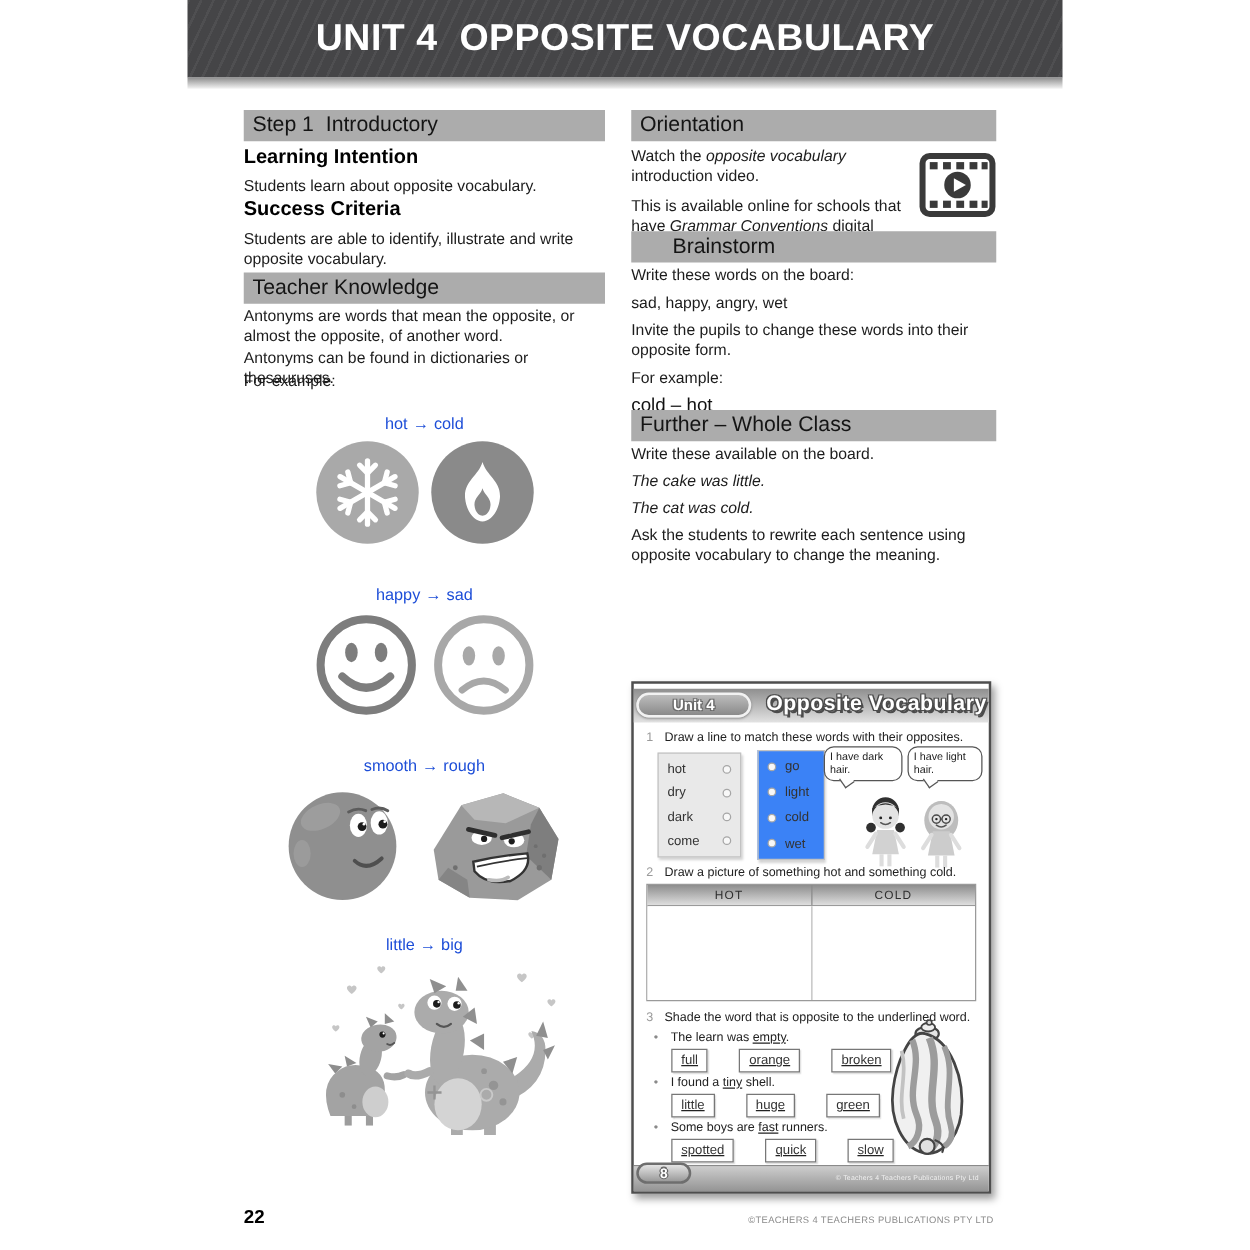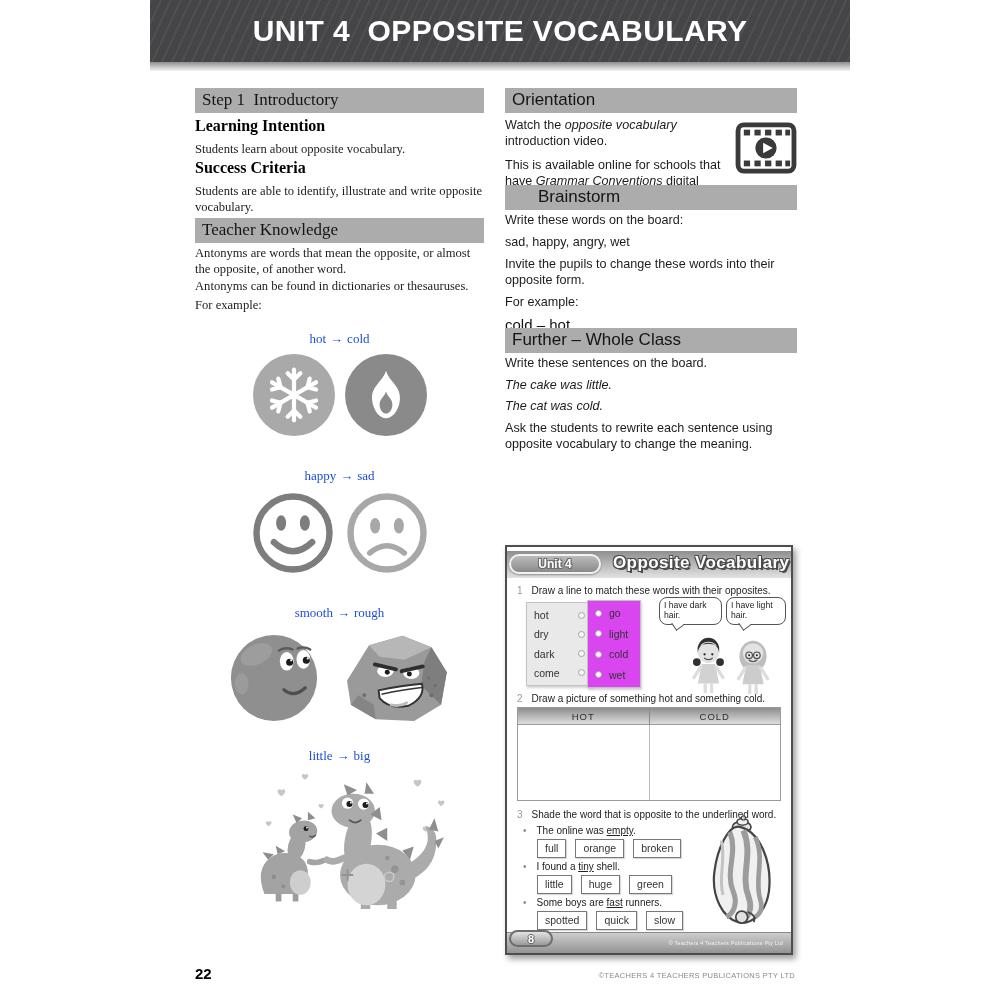--- a/index.html
+++ b/index.html
@@ -11,21 +11,21 @@
   
   .banner { position:absolute; left:0; top:0; width:700px; height:62px;
     background:#454547;
     background-image:repeating-linear-gradient(115deg, rgba(255,255,255,.055) 0 2px, rgba(255,255,255,0) 2px 9px);
     display:flex; align-items:center; justify-content:center; }
   .banner-title { color:#fff; font-size:30px; font-weight:800; letter-spacing:.4px; white-space:pre; }
   .banner-shadow { position:absolute; left:0; top:62px; width:700px; height:9px;
     background:linear-gradient(180deg,#8e8e8e,#f4f4f4); }
 
   
-  .col-l { position:absolute; left:45px; top:0; width:289px; height:1000px;font-family:Liberation Serif, serif; }
+  .col-l { position:absolute; left:45px; top:0; width:289px; height:1000px; }
   .col-r { position:absolute; left:355px; top:0; width:292px; height:768px; }
   .abs { position:absolute; left:0; right:0; }
 
   .bar { background:#acacac; color:#141414; font-size:17px; padding:2px 7px 3px; white-space:pre; }
   h3.bhead { font-size:16px; font-weight:bold; color:#000; }
   p.body { font-size:12.6px; line-height:1.28; color:#1c1c1c; margin-bottom:8px; }
   .it { font-style:italic; }
 
   
   .fig { text-align:center; }
@@ -52,41 +52,41 @@
         border-radius:12px; background:linear-gradient(180deg,#bcbcbc,#8a8a8a); color:#fff; font-weight:bold;
         font-size:12px; text-align:center; line-height:17px; box-shadow:0 1px 2px rgba(0,0,0,.35);
         text-shadow:-1px -1px 0 #6b6b6b,1px -1px 0 #6b6b6b,-1px 1px 0 #6b6b6b,1px 1px 0 #6b6b6b; }
   .ws-title { position:absolute; left:106px; top:2px; font-size:17px; font-weight:bold; color:#fff; letter-spacing:.4px;
         text-shadow:-1px -1px 0 #4c4c4c,1px -1px 0 #4c4c4c,-1px 1px 0 #4c4c4c,1px 1px 0 #4c4c4c,2px 2px 0 #4c4c4c; }
   .ws-q { position:absolute; left:10px; display:flex; gap:9px; font-size:10px; color:#222; }
   .ws-num { color:#9a9a9a; }
   .mbox { position:absolute; background:#e9e9e9; border:1px solid #c2c2c2; box-shadow:1px 2px 2px rgba(0,0,0,.18);
         display:flex; flex-direction:column; justify-content:space-between; padding:6px 7px; }
   .mbox-l { left:19px; top:55px; width:67px; height:84px; }
-  .mbox-r { left:80px; top:53px; width:54px; height:88px; background:#d946ef; }
+  .mbox-r { left:99px; top:53px; width:54px; height:88px; background:#3b82f6; }
   .m-row { display:flex; align-items:center; justify-content:space-between; font-size:10.5px; color:#333; }
   .m-row.rside { justify-content:flex-start; gap:7px; }
   .m-dot { width:7px; height:7px; border:1px solid #a6a6a6; border-radius:50%; background:#f8f8f8; flex:0 0 auto; }
   .girls { position:absolute; left:152px; top:50px; width:130px; height:98px; }
   .bubble { position:absolute; top:0; background:#fff; border:1.5px solid #555; border-radius:8px;
         font-size:8.6px; line-height:1.15; padding:3px 4px; color:#222; }
   .bubble:after { content:""; position:absolute; bottom:-5.5px; left:13px; width:8px; height:8px; background:#fff;
         border-right:1.5px solid #555; border-bottom:1.5px solid #555; transform:rotate(55deg); }
   .bub-l { left:0; width:63px; }
   .bub-r { left:67px; width:60px; }
   .girls svg { position:absolute; left:4px; bottom:0; }
   .ws-table { position:absolute; left:10px; top:160px; width:264px; height:94px; border:1px solid #9a9a9a; }
   .ws-thead { display:flex; height:17px; background:linear-gradient(180deg,#8d8d8d,#dedede); border-bottom:1px solid #9a9a9a; }
   .ws-th { flex:1; text-align:center; font-size:9.5px; letter-spacing:1px; color:#2e2e2e; line-height:17px; }
   .ws-th:first-child { border-right:1px solid #8a8a8a; }
   .ws-tbody { position:relative; height:75px; background:#fff; }
   .ws-tbody:after { content:""; position:absolute; left:50%; top:0; bottom:0; width:1px; background:#bbb; }
   .ws-item-b { position:absolute; left:16px; display:flex; gap:10px; font-size:10px; color:#222; }
   .ws-bullet { color:#8a8a8a; }
-  .opts { position:absolute; left:30px; display:flex; gap:9px; }
+  .opts { position:absolute; left:30px; display:flex; gap:25px;text-decoration:underline; }
   .opt { border:1px solid #777; background:#fff; padding:2px 7px 3px; font-size:10.5px; color:#333;
          box-shadow:1px 1px 1px rgba(0,0,0,.15); }
   .u { text-decoration:underline; }
   .shell { position:absolute; right:8px; top:268px; }
   .ws-bottom { position:absolute; left:0; right:0; bottom:0; height:21px;
         background:linear-gradient(180deg,#cdcdcd,#949494); border-top:1px solid #8a8a8a; }
   .ws-pagepill { position:absolute; left:2px; top:-3px; width:44px; height:17px; border:2px solid #6e6e6e;
         border-radius:10px; background:linear-gradient(180deg,#e3e3e3,#9a9a9a); color:#fff; font-weight:bold;
         font-size:11px; text-align:center; line-height:14px;
         text-shadow:-1px 0 0 #666,1px 0 0 #666,0 -1px 0 #666,0 1px 0 #666; }
@@ -327,21 +327,21 @@
       <p class="body" style="margin-bottom:6px;">Write these words on the board:</p>
       <p class="body" style="margin-bottom:6px;">sad, happy, angry, wet</p>
       <p class="body" style="margin-bottom:6px;">Invite the pupils to change these words into their opposite form.</p>
       <p class="body" style="margin-bottom:5px;">For example:</p>
       <p class="example-big">cold – hot</p>
     </div>
 
     <div class="bar abs" style="top:328px;">Further – Whole Class</div>
 
     <div class="abs" style="top:355px;">
-      <p class="body" style="margin-bottom:7px;">Write these sentences on the board.</p>
+      <p class="body" style="margin-bottom:7px;">Write these available on the board.</p>
       <p class="sent">The cake was little.</p>
       <p class="sent">The cat was cold.</p>
       <p class="body">Ask the students to rewrite each sentence using opposite vocabulary to change the meaning.</p>
     </div>
 
     <div class="ws">
       <div class="ws-header">
         <div class="ws-badge">Unit 4</div>
         <div class="ws-title">Opposite Vocabulary</div>
       </div>
@@ -441,21 +441,21 @@
         <div class="ws-tbody"></div>
       </div>
 
       <div class="ws-q" style="top:262px;">
         <span class="ws-num">3</span>
         <span>Shade the word that is opposite to the underlined word.</span>
       </div>
 
       <div class="ws-item-b" style="top:278px;">
         <span class="ws-bullet">•</span>
-        <span><span>The online was </span><span class="u">empty</span><span>.</span></span>
+        <span><span>The learn was </span><span class="u">empty</span><span>.</span></span>
       </div>
       <div class="opts" style="top:292px;">
         <span class="opt">full</span>
         <span class="opt">orange</span>
         <span class="opt">broken</span>
       </div>
 
       <div class="ws-item-b" style="top:314px;">
         <span class="ws-bullet">•</span>
         <span><span>I found a </span><span class="u">tiny</span><span> shell.</span></span>

